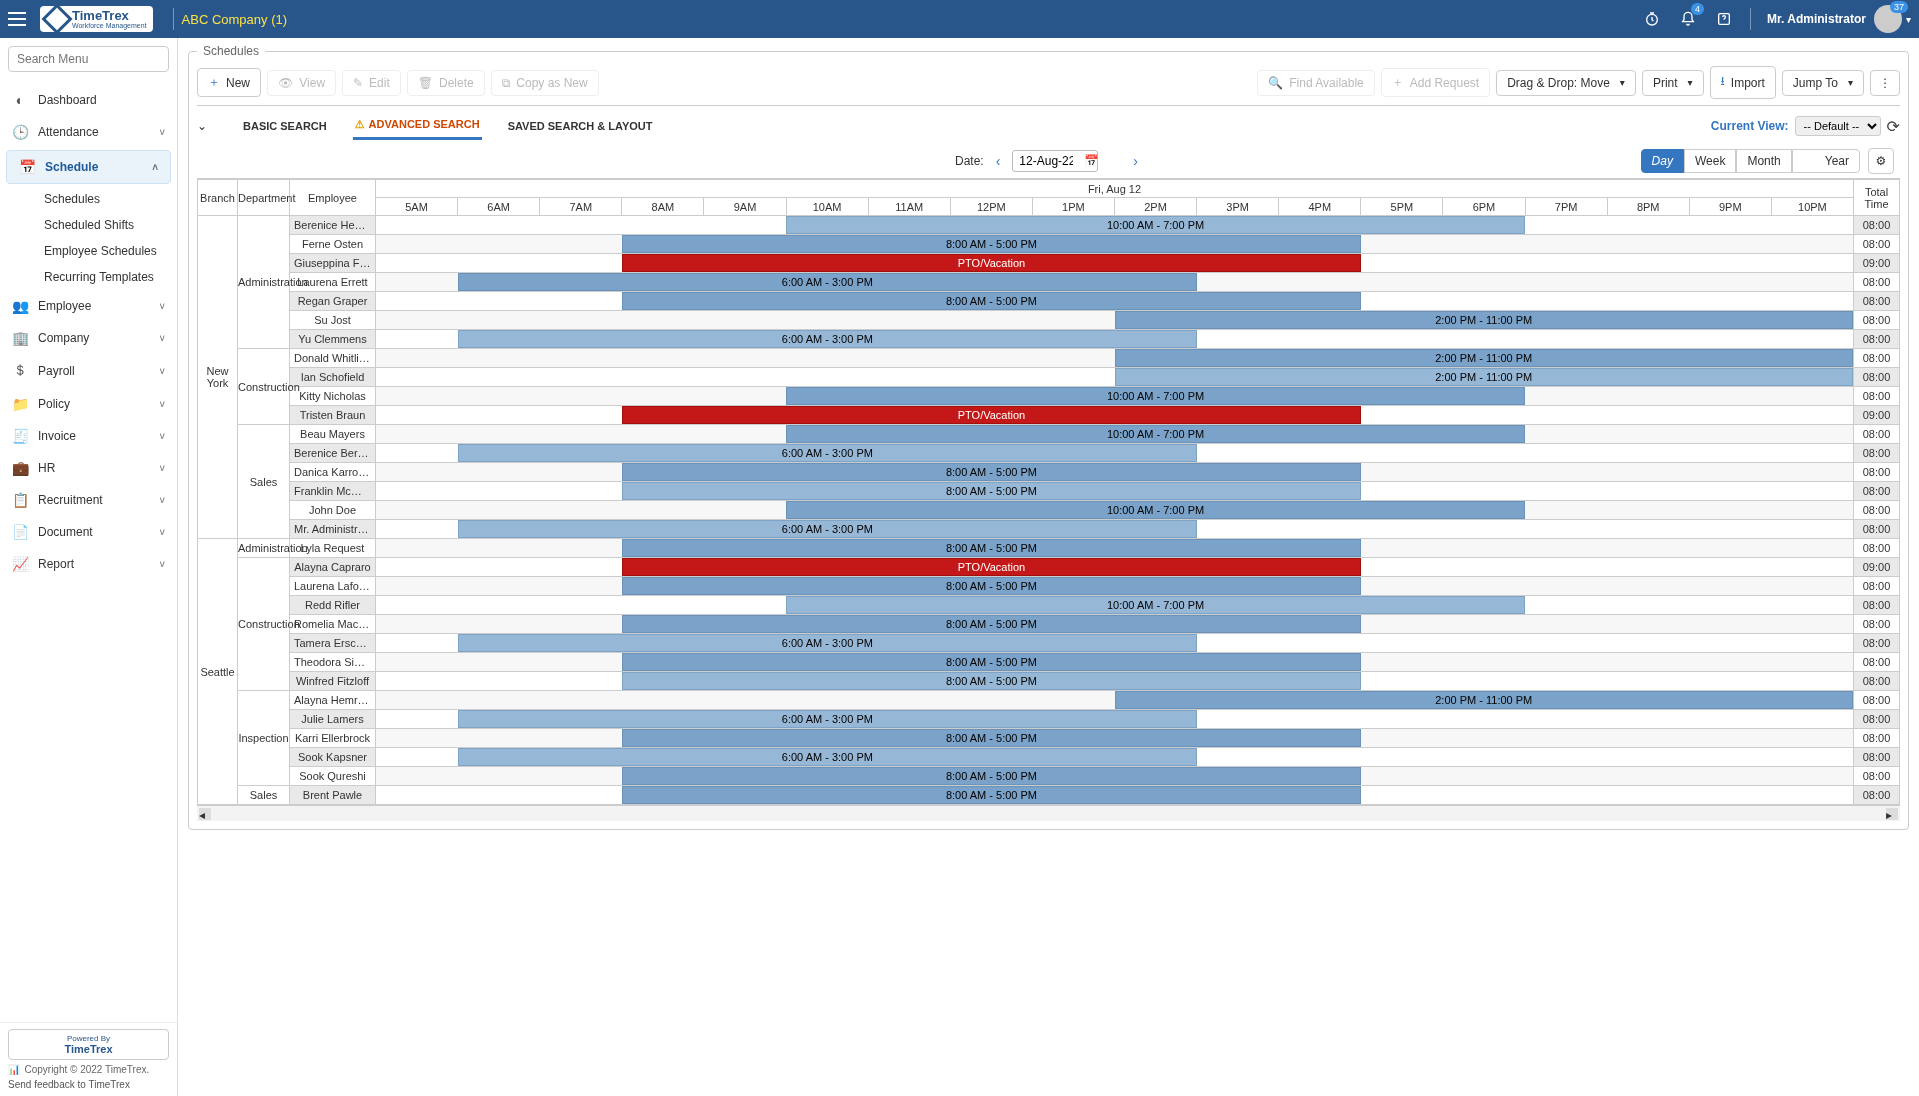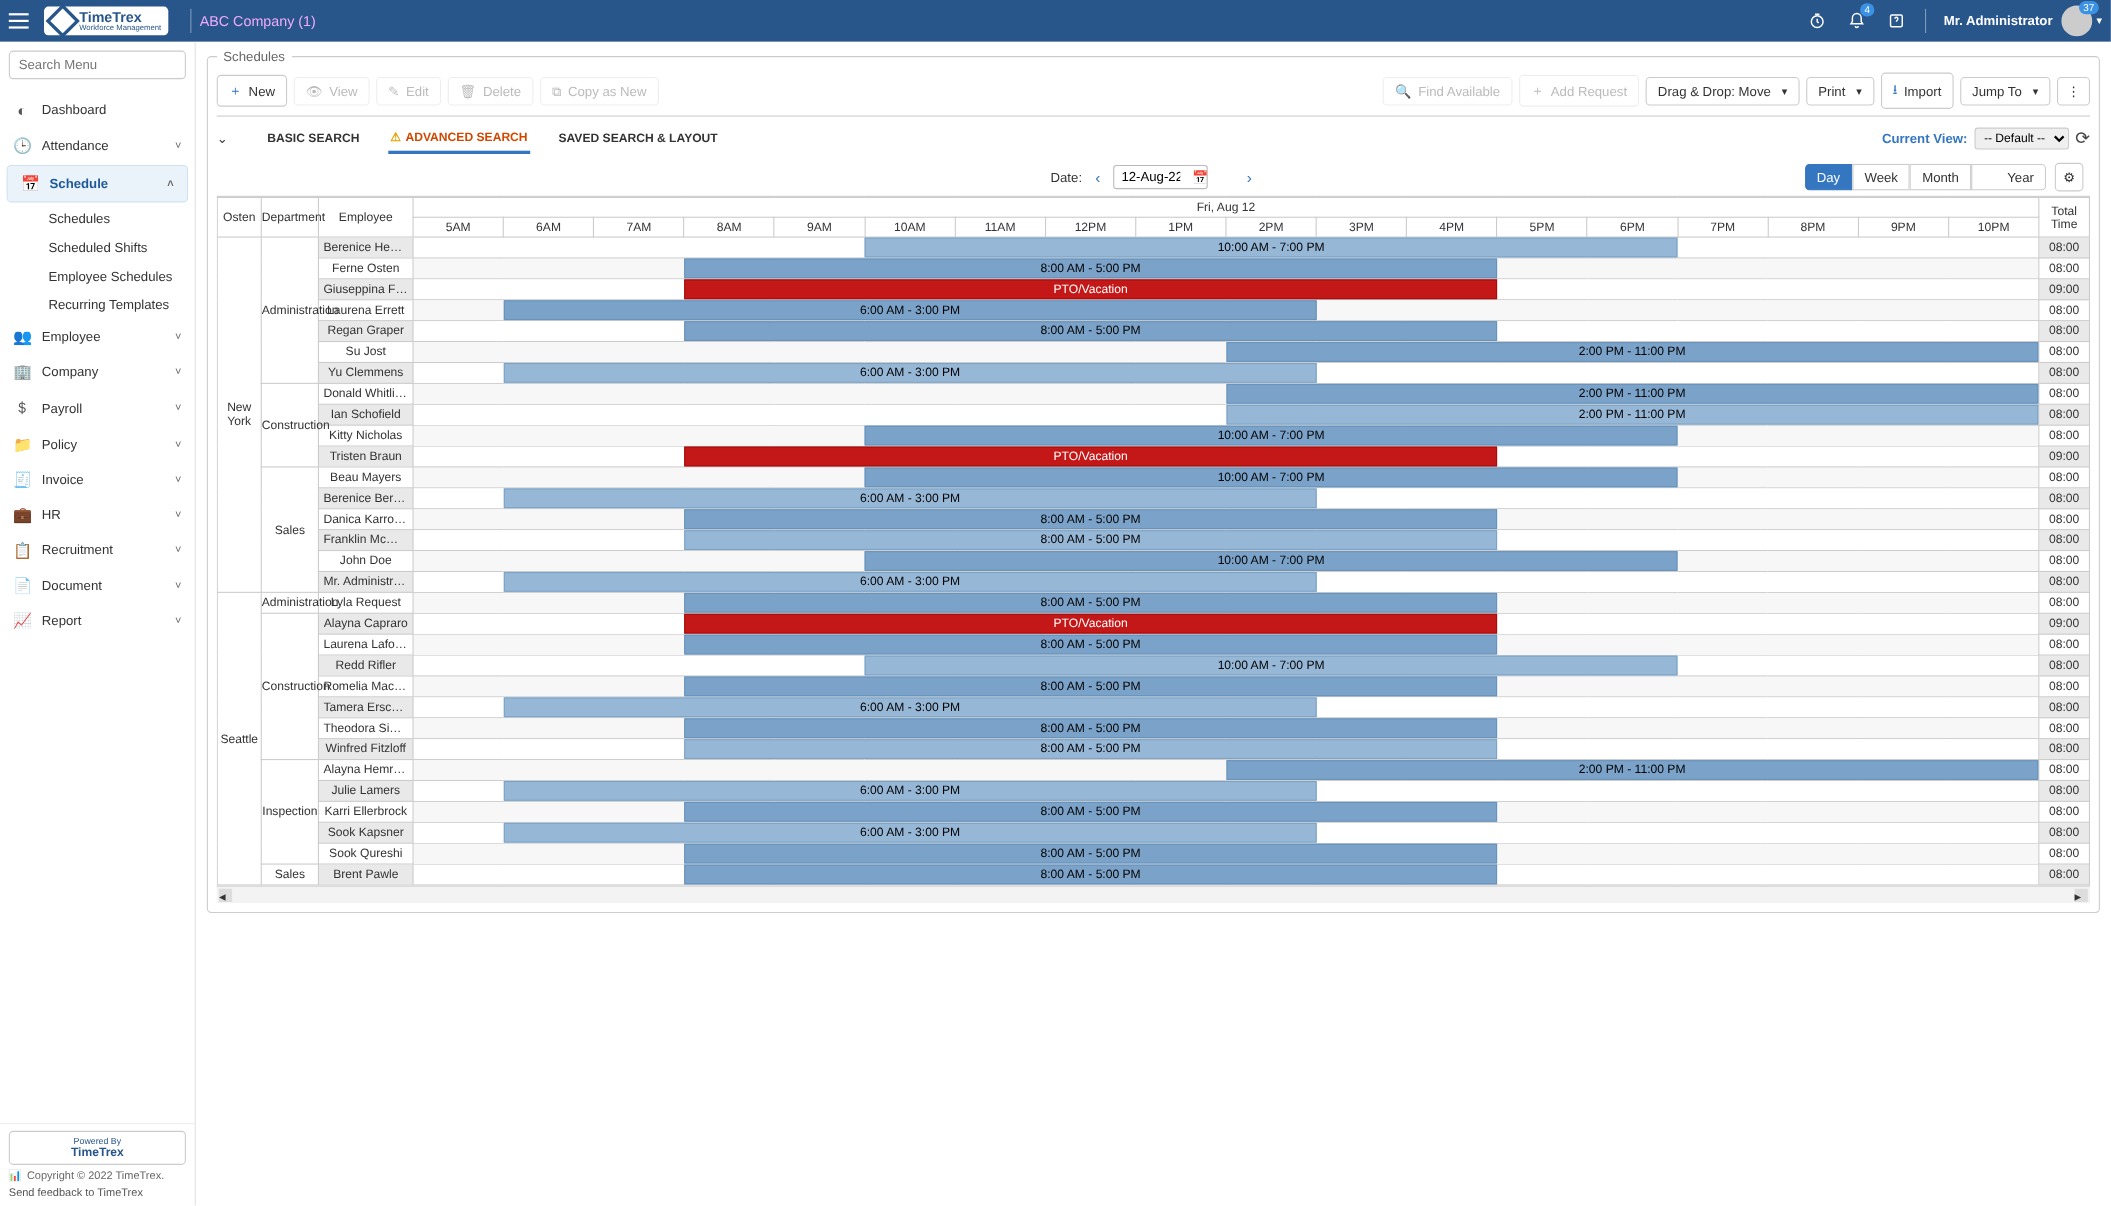--- a/index.html
+++ b/index.html
@@ -7,21 +7,21 @@
 
 
 .topbar { height: 38px; background: #28568b; color: #fff; display: flex; align-items: center; padding: 0 8px; }
 .hamburger { width: 24px; height: 24px; display: flex; flex-direction: column; justify-content: center; gap: 4px; cursor: pointer; margin-right: 8px; }
 .hamburger span { height: 2px; background: #fff; width: 18px; }
 .logo-box { background: #fff; border-radius: 4px; padding: 2px 6px; display: flex; align-items: center; gap: 4px; margin-right: 12px; }
 .logo-diamond { width: 22px; height: 22px; background: #28568b; transform: rotate(45deg); display:inline-block; position:relative; }
 .logo-diamond::after{content:"";position:absolute;inset:3px;background:#fff;}
 .logo-text { color: #28568b; font-weight: bold; font-size: 13px; line-height:1; }
 .logo-sub { color:#28568b; font-size:7px; }
-.company-name { color:#f0abfc; font-size:13px; }
+.company-name { color:#fde047; font-size:13px; }
 .topbar-spacer { flex: 1; }
 .topbar-icon { width: 28px; height: 28px; display:flex; align-items:center; justify-content:center; cursor:pointer; margin: 0 4px; color:#fff; font-size:18px; position:relative; }
 .badge { position:absolute; top:-2px; right:-2px; background:#3b92e4; color:#fff; border-radius:8px; font-size:9px; padding:1px 4px; }
 .user-label { color:#fff; font-weight:bold; font-size:12px; margin: 0 8px; }
 .avatar { width:28px; height:28px; border-radius:50%; background:#ccc; position:relative; }
 .avatar .badge { top:-4px; right:-6px; }
 .divider-v { width:1px; height:22px; background:rgba(255,255,255,0.4); margin:0 8px; }
 .chev { font-size:10px; margin-left:4px; }
 
 
@@ -62,21 +62,21 @@
 .tabs-right select { border:1px solid #ccc; border-radius:3px; font-size:11px; padding:2px 4px; }
 .reload { font-size:16px; cursor:pointer; color:#444; }
 
 .date-row { display:flex; align-items:center; justify-content:center; gap:8px; padding:10px 6px 6px; position:relative; }
 .date-row .lbl { font-size:12px; }
 .date-input { border:1px solid #bbb; border-radius:3px; padding:3px 24px 3px 6px; font-size:12px; width:86px; position:relative; }
 .cal-ico { position:relative; left:-22px; cursor:pointer; }
 .nav-arrow { cursor:pointer; color:#3576c0; font-size:14px; padding:0 4px; }
 .view-group { position:absolute; right:40px; display:flex; }
 .view-btn { border:1px solid #ccc; padding:4px 10px; font-size:12px; cursor:pointer; background:#fff; }
-.view-btn:first-child { border-radius:4px 0 0 4px; }
+.view-btn:first-child { border-radius:4px 0 0 4px;font-style:italic; }
 .view-btn:last-child { border-radius:0 4px 4px 0;padding-left:32px; }
 .view-btn.active { background:#3576c0; color:#fff; border-color:#3576c0; }
 .gear { position:absolute; right:6px; border:1px solid #ccc; border-radius:4px; width:26px; height:26px; display:flex; align-items:center; justify-content:center; cursor:pointer; }
 
 
 .grid-wrap { flex:1; overflow:auto; border-top:1px solid #ccc; }
 .grid { border-collapse:collapse; width:100%; table-layout:fixed; }
 .grid th, .grid td { border:1px solid #ccc; font-size:11px; }
 .hdr1 th { background:#fff; font-weight:normal; text-align:center; height:18px; }
 .hdr2 th { background:#fff; font-weight:normal; text-align:center; height:18px; }
@@ -309,21 +309,21 @@
             <div class="view-btn">Month</div>
             <div class="view-btn">Year</div>
           </div>
           <div class="gear">⚙</div>
         </div>
 
         <div class="grid-wrap">
           <table class="grid" id="grid">
               <thead>
                 <tr class="hdr1">
-                  <th rowspan="2" class="col-branch">Osten</th>
+                  <th rowspan="2" class="col-branch">Branch</th>
                   <th rowspan="2" class="col-dept">Department</th>
                   <th rowspan="2" class="col-emp">Employee</th>
                   <th colspan="18">Fri, Aug 12</th>
                   <th rowspan="2" class="col-total">Total Time</th>
                 </tr>
                 <tr class="hdr2">
                   <th class="time-col">5AM</th>
                   <th class="time-col">6AM</th>
                   <th class="time-col">7AM</th>
                   <th class="time-col">8AM</th>

